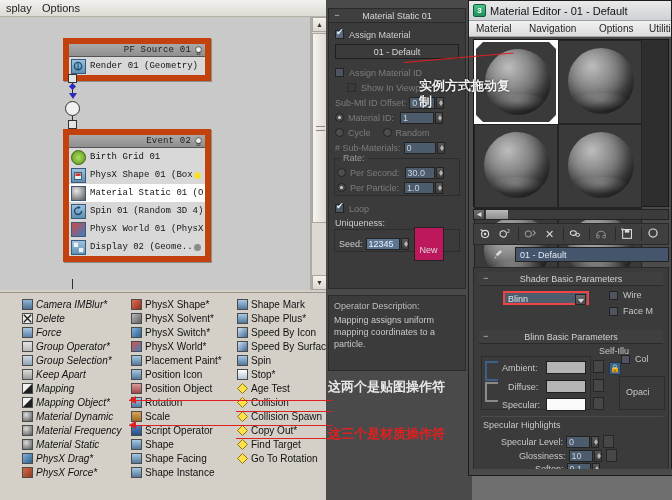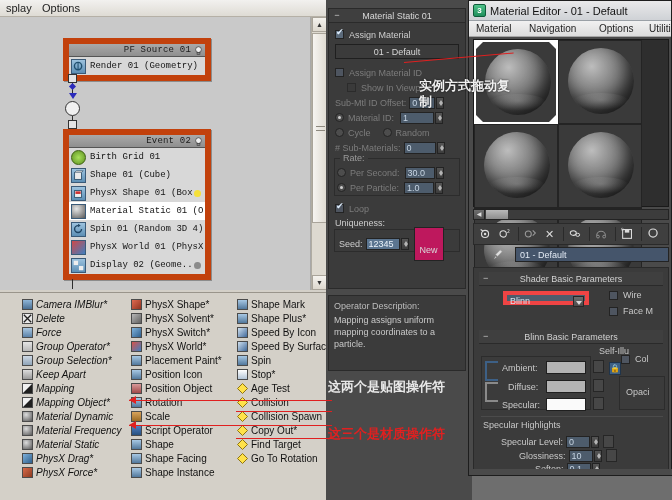--- a/index.html
+++ b/index.html
@@ -309,21 +309,21 @@
   }
   .me-head {
     height: 14px; background: #3f3f3f; border-bottom: 1px solid #2a2a2a;
     color: #d2d2d2; font-size: 9px; text-align: center; line-height: 14px;
     position: relative;
   }
   .me-head .minus {
     position: absolute; left: 4px; top: 2px; color: #c8c8c8; font-size: 9px; line-height: 9px;
   }
   .selbox {
-    background: #4d5c6c; border: 4px solid #ef4444; color: #d9e3ee;
+    background: #4d5c6c; border: 2px solid #ef4444; color: #d9e3ee;
     font-size: 9px; height: 14px; line-height: 13px; padding-left: 3px;
     position: relative;
   }
   .selbox .arw {
     position: absolute; right: 1px; top: 1px; width: 11px; height: 11px;
     background: linear-gradient(#6d6d6d,#4a4a4a); border: 1px solid #262626;
   }
   .selbox .arw::after {
     content:""; position: absolute; left: 2px; top: 4px; width: 0; height: 0;
     border-left: 3px solid transparent; border-right: 3px solid transparent;
@@ -391,29 +391,20 @@
             <circle cx="5" cy="4" r="3.2" fill="#f0f0f0" stroke="#333" stroke-width=".8"></circle>
             <rect x="3.4" y="7" width="3.2" height="2.2" fill="#888" stroke="#333" stroke-width=".6"></rect>
           </svg>
         </div>
 
         <div class="pf-row">
           <span class="pf-ico" style="border-radius:50%; background:radial-gradient(circle,#a8e05a,#5d9020); border-color:#3d6010"></span>
           <span class="pf-label">Birth Grid 01</span>
         </div>
 
-        <div class="pf-row">
-          <span class="pf-ico" style="background:linear-gradient(#9cc2de,#5d8fb5)">
-            <svg viewBox="0 0 15 15" width="13" height="13">
-                <rect x="3" y="4" width="8" height="8" fill="#eaeaea" stroke="#2c4f6a" stroke-width="1"></rect>
-                <path d="M3 4 L5 2 L13 2 L11 4" fill="#cfcfcf" stroke="#2c4f6a" stroke-width=".7"></path>
-              </svg>
-          </span>
-          <span class="pf-label">Shape 01  (Cube)</span>
-        </div>
 
         <div class="pf-row">
           <span class="pf-ico" style="background:linear-gradient(#9cc2de,#5d8fb5)">
             <svg viewBox="0 0 15 15" width="13" height="13">
                 <rect x="3" y="4" width="8" height="8" fill="#efefef" stroke="#2c4f6a" stroke-width="1"></rect>
                 <path d="M4 5 h6 v3 h-6z" fill="#cf3030"></path>
               </svg>
           </span>
           <span class="pf-label">PhysX Shape 01  (Box)</span>
           <span class="pf-dot" style="background:#f5e03a"></span>

